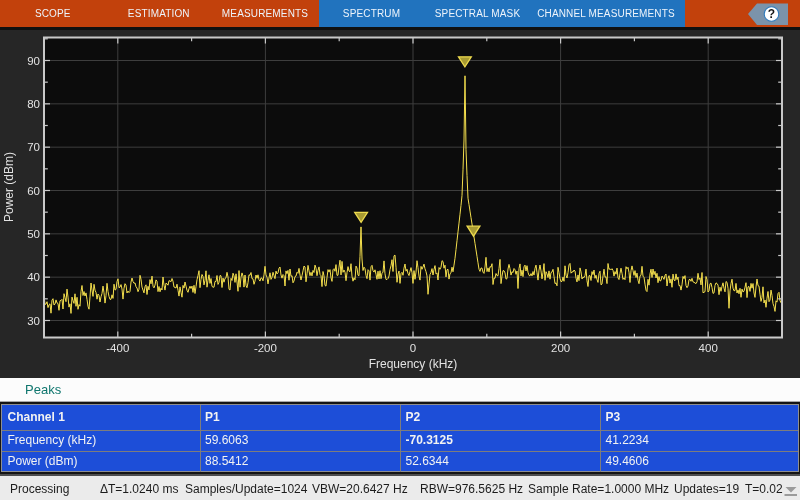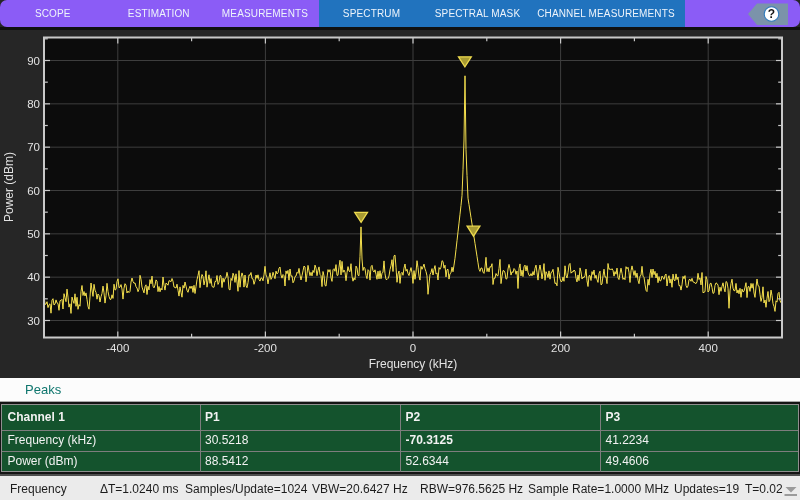--- a/index.html
+++ b/index.html
@@ -1,26 +1,26 @@
 <!DOCTYPE html>
 <html><head><meta charset="utf-8"><style>
 * { margin:0; padding:0; box-sizing:border-box; }
 html,body { width:800px; height:500px; background:#262626; overflow:hidden;
   font-family:"Liberation Sans", sans-serif; }
-#tabbar { position:absolute; left:0; top:0; width:800px; height:27px; background:#8b5cf6;border-radius:7px; }
+#tabbar { position:absolute; left:0; top:0; width:800px; height:27px; background:#c2410c; }
 #tabhl { position:absolute; left:318.5px; top:0; width:366.5px; height:27px; background:#2173be; }
 .tab { position:absolute; top:0; height:27px; line-height:28px; transform:translateX(-50%);
   color:#eef4fb; font-size:10px; letter-spacing:0.15px; white-space:nowrap; }
 #strip { position:absolute; left:0; top:27px; width:800px; height:3px; background:#101010; }
 #peakshdr { position:absolute; left:0; top:378px; width:800px; height:24px; background:#fcfcfc;
   border-bottom:1px solid #a8a8a8; color:#0f766e; font-size:13px; line-height:23px; }
 #peakshdr span { position:absolute; left:25px; }
 #tblzone { position:absolute; left:0; top:402px; width:800px; height:72px; background:#141414; }
 #tbl { position:absolute; left:1px; top:1.5px; width:798px; height:68.5px; border:1px solid #8f8f8f;
-  background:#14532d; color:#f2f2f2; font-size:12px; }
+  background:#1d4ed8; color:#f2f2f2; font-size:12px; }
 #statusbar { position:absolute; left:0; top:474px; width:800px; height:26px; background:#ebebeb;
   border-top:2px solid #4d4d4d; color:#1c1c1c; font-size:12px; }
 #statustxt { position:absolute; left:0; top:2px; width:800px; height:24px; line-height:22px; }
 </style></head>
 <body>
 <div id="tabbar">
   <div id="tabhl"></div>
   <span class="tab" style="left:52.8px">SCOPE</span>
     <span class="tab" style="left:158.8px">ESTIMATION</span>
     <span class="tab" style="left:265px">MEASUREMENTS</span>
@@ -124,37 +124,37 @@
 <div id="peakshdr">
     <span>Peaks</span>
   </div>
 <div id="tblzone">
     <div id="tbl">
       <div style="position:absolute;left:5.5px;top:0px;height:25.5px;line-height:25.5px;font-weight:bold">Channel 1</div>
       <div style="position:absolute;left:203.0px;top:0px;height:25.5px;line-height:25.5px;font-weight:bold">P1</div>
       <div style="position:absolute;left:403.5px;top:0px;height:25.5px;line-height:25.5px;font-weight:bold">P2</div>
       <div style="position:absolute;left:603.5px;top:0px;height:25.5px;line-height:25.5px;font-weight:bold">P3</div>
       <div style="position:absolute;left:5.5px;top:25.5px;height:21px;line-height:21px;font-weight:normal">Frequency (kHz)</div>
-      <div style="position:absolute;left:203.0px;top:25.5px;height:21px;line-height:21px;font-weight:normal">30.5218</div>
+      <div style="position:absolute;left:203.0px;top:25.5px;height:21px;line-height:21px;font-weight:normal">59.6063</div>
       <div style="position:absolute;left:403.5px;top:25.5px;height:21px;line-height:21px;font-weight:bold">-70.3125</div>
       <div style="position:absolute;left:603.5px;top:25.5px;height:21px;line-height:21px;font-weight:normal">41.2234</div>
       <div style="position:absolute;left:5.5px;top:46.5px;height:21px;line-height:21px;font-weight:normal">Power (dBm)</div>
       <div style="position:absolute;left:203.0px;top:46.5px;height:21px;line-height:21px;font-weight:normal">88.5412</div>
       <div style="position:absolute;left:403.5px;top:46.5px;height:21px;line-height:21px;font-weight:normal">52.6344</div>
       <div style="position:absolute;left:603.5px;top:46.5px;height:21px;line-height:21px;font-weight:normal">49.4606</div>
       <div style="position:absolute;left:0;top:25.5px;width:796px;height:1px;background:#7d7d7d"></div>
       <div style="position:absolute;left:0;top:46.5px;width:796px;height:1px;background:#7d7d7d"></div>
       <div style="position:absolute;left:197.5px;top:0;width:1px;height:67.5px;background:#7d7d7d"></div>
       <div style="position:absolute;left:398px;top:0;width:1px;height:67.5px;background:#7d7d7d"></div>
       <div style="position:absolute;left:598px;top:0;width:1px;height:67.5px;background:#7d7d7d"></div>
     </div>
   </div>
 <div id="statusbar">
     <div id="statustxt">
-      <span style="position:absolute;left:10px">Frequency</span>
+      <span style="position:absolute;left:10px">Processing</span>
       <span style="position:absolute;left:100px">ΔT=1.0240 ms</span>
       <span style="position:absolute;left:185px">Samples/Update=1024</span>
       <span style="position:absolute;left:312px">VBW=20.6427 Hz</span>
       <span style="position:absolute;left:420px">RBW=976.5625 Hz</span>
       <span style="position:absolute;left:528px">Sample Rate=1.0000 MHz</span>
       <span style="position:absolute;left:674px">Updates=19</span>
       <span style="position:absolute;left:745px">T=0.02</span>
   <svg width="14" height="10" style="position:absolute;left:784px;top:9px">
     <polygon points="1.5,0 12.5,0 7,5.5" fill="#9b9b9b"></polygon>
     <rect x="0.5" y="7" width="12.5" height="2" fill="#9b9b9b"></rect>

